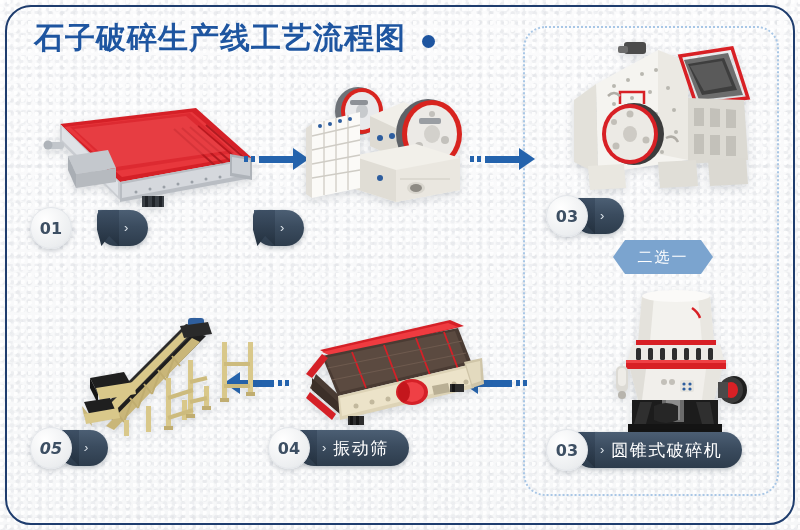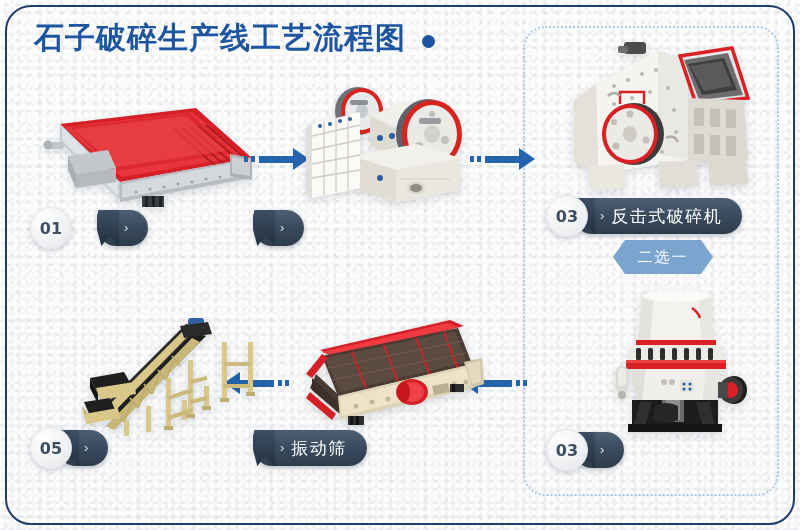--- a/index.html
+++ b/index.html
@@ -329,21 +329,20 @@
 
       <path d="M104 96 q8 -4 12 4" stroke="#b0ada6" stroke-width="2.5" fill="none"></path>
       <path d="M46 54 q6 -6 12 0" stroke="#b0ada6" stroke-width="2.5" fill="none"></path>
     </svg>
   </div>
 
   <div class="badge" style="left:546px; top:196px;">
     <div class="badge-num">03</div>
     <div class="badge-pill">
       <span class="badge-chev">›</span>
-      <span class="badge-text">反击式破碎机</span>
     </div>
   </div>
 
   <div class="hex">
     <span>二选一</span>
   </div>
 
   <div class="machine" style="left:592px; top:282px;">
     <svg width="170" height="152" viewBox="0 0 170 152" class="shadow-el">
 
@@ -401,20 +400,21 @@
       <rect x="74" y="118" width="14" height="20" fill="#8d8d8d"></rect>
       <rect x="36" y="142" width="94" height="8" fill="#141414"></rect>
       <path d="M62 124 q12 -6 24 0 l0 14 q-12 6 -24 0 z" fill="#262626"></path>
     </svg>
   </div>
 
   <div class="badge" style="left:546px; top:430px;">
     <div class="badge-num">03</div>
     <div class="badge-pill">
       <span class="badge-chev">›</span>
+      <span class="badge-text">圆锥式破碎机</span>
     </div>
   </div>
 
   <div class="arrow left" style="left:462px; top:372px;">
     <div class="head"></div>
       <div class="shaft"></div>
     <div class="dots">
         <span class="dot"></span>
         <span class="dot"></span>
       </div>
@@ -540,28 +540,29 @@
       <g fill="#c0ad70">
         <rect x="82" y="124" width="9" height="4"></rect>
         <rect x="104" y="112" width="9" height="4"></rect>
         <rect x="120" y="104" width="9" height="4"></rect>
         <rect x="138" y="96" width="9" height="4"></rect>
         <rect x="164" y="90" width="9" height="4"></rect>
       </g>
     </svg>
   </div>
 
-  <div class="badge" style="left:30px; top:428px;">
+  <div class="badge" style="left:30px; top:428px;font-style:italic;">
     <div class="badge-num">05</div>
     <div class="badge-pill">
       <span class="badge-chev">›</span>
     </div>
   </div>
 
   <div class="badge" style="left:268px; top:428px;">
+    <div class="badge-num">04</div>
     <div class="badge-pill">
       <span class="badge-chev">›</span>
       <span class="badge-text">振动筛</span>
     </div>
   </div>
 
   <div class="badge" style="left:30px; top:208px;gap:40px;">
     <div class="badge-num">01</div>
     <div class="badge-pill">
       <span class="badge-chev">›</span>

